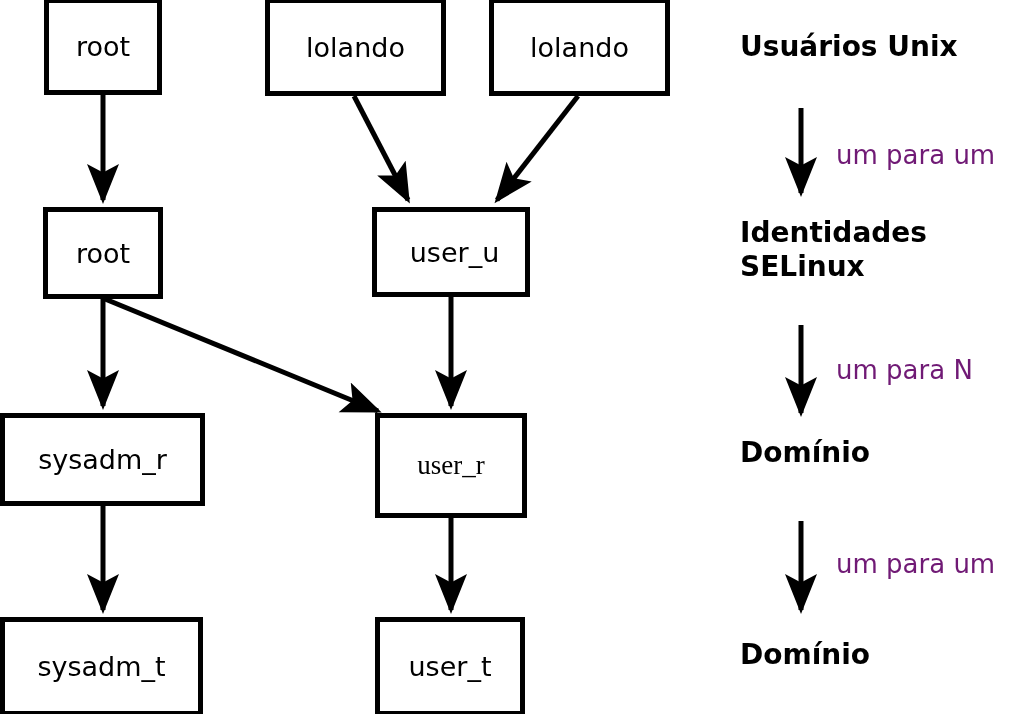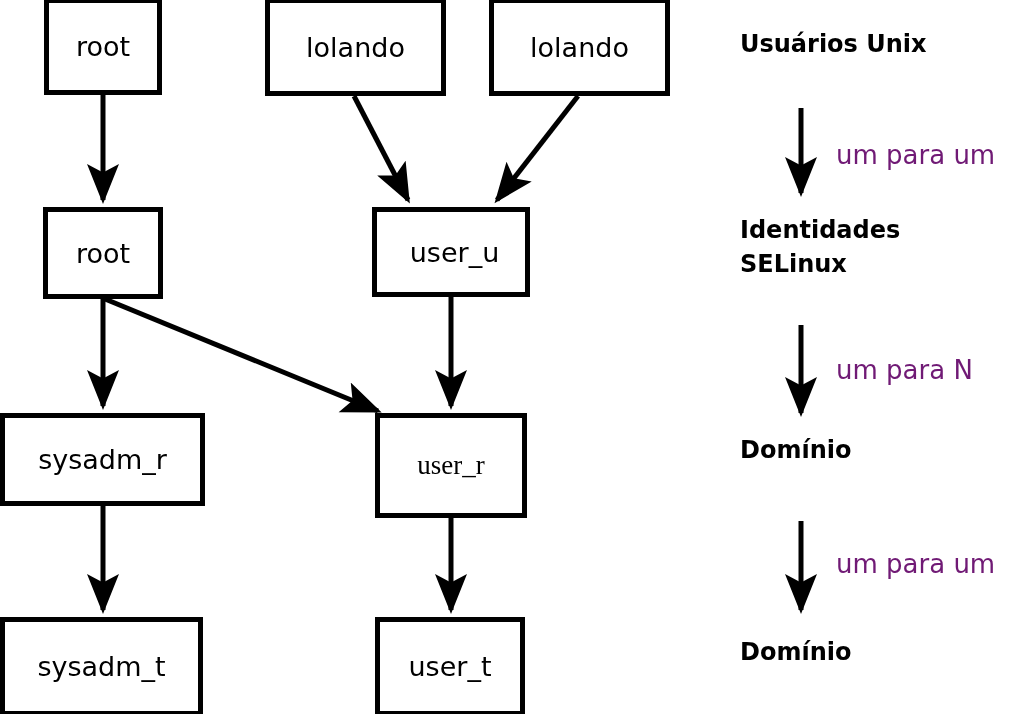--- a/index.html
+++ b/index.html
@@ -42,21 +42,21 @@
     left: 0;
     top: 0;
     width: 1024px;
     height: 714px;
     pointer-events: none;
   }
   
   .legend-title {
     position: absolute;
     font-family: "DejaVu Sans", sans-serif;
-    font-size: 24px;
+    font-size: 28px;
     font-weight: bold;
     color: #000000;
     white-space: nowrap;
     line-height: 1.12;
   }
   .legend-rel {
     position: absolute;
     font-family: "DejaVu Sans", sans-serif;
     font-size: 26px;
     font-weight: 400;

